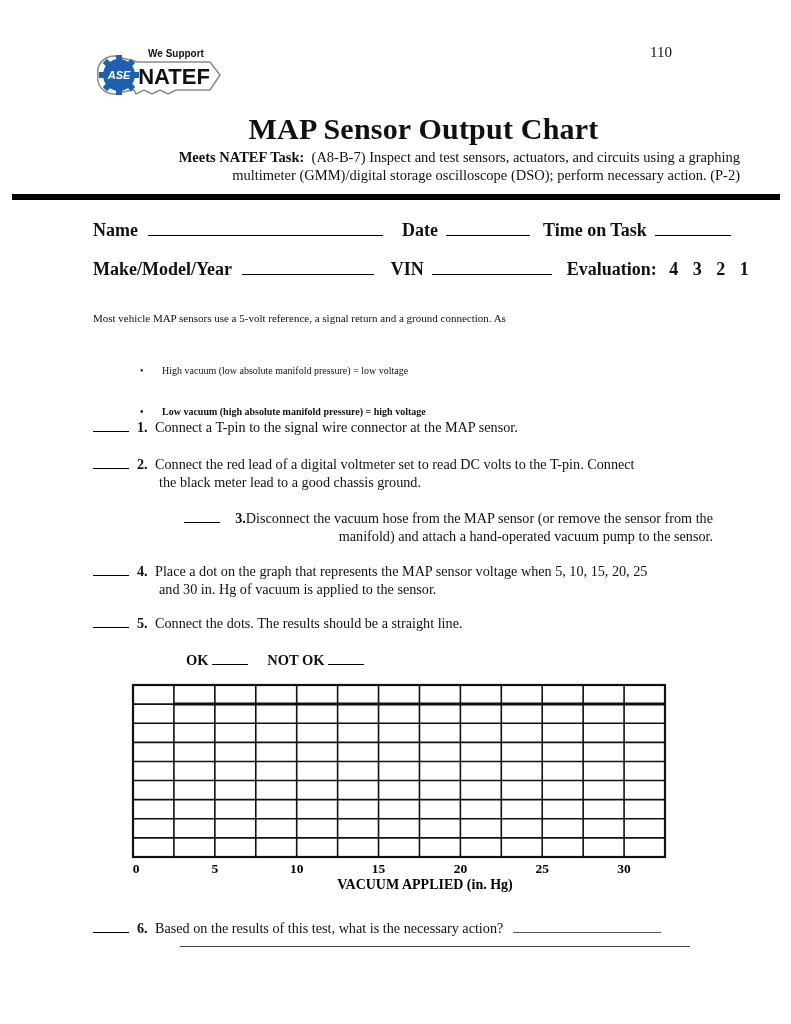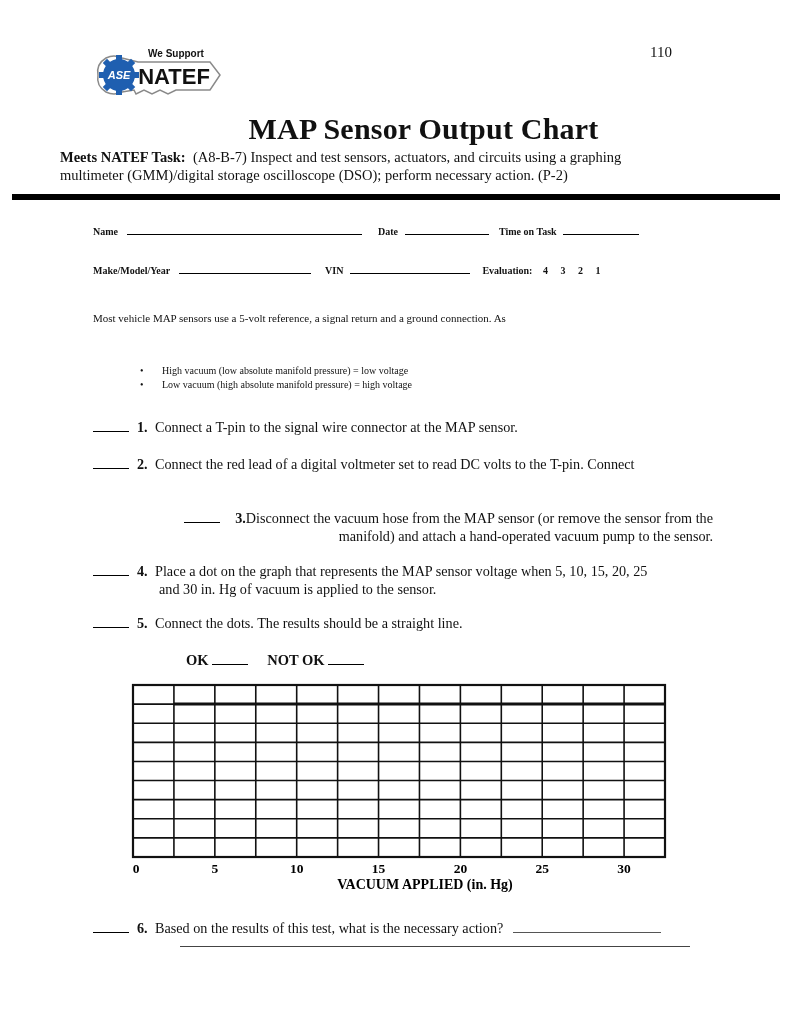--- a/index.html
+++ b/index.html
@@ -6,24 +6,24 @@
   body {
     width: 791px; height: 1024px; position: relative; overflow: hidden;
     font-family: "Liberation Serif", "DejaVu Serif", serif; color: #111;
   }
   .abs { position: absolute; }
   .page-number { left: 650px; top: 44px; font-size: 15px; }
   
   .logo { left: 92px; top: 42px; width: 140px; height: 66px; }
   .logo svg { display: block; }
   .title { left: 0; width: 791px; top: 112px; text-align: center; font-size: 30px; font-weight: bold; letter-spacing: 0.2px; padding-left: 28px; }
-  .task { left: 60px; width: 680px; top: 148px; text-align: left; font-size: 14.5px; line-height: 18px; }
+  .task { left: 60px; width: 680px; top: 148px; text-align: right; font-size: 14.5px; line-height: 18px; }
   .task b { font-weight: bold; }
   .rule { left: 12px; width: 768px; top: 194px; height: 6px; background: #000; }
-  .field-row { font-size: 10px; font-weight: bold; }
+  .field-row { font-size: 18px; font-weight: bold; }
   .blank { display: inline-block; border-bottom: 1.3px solid #000; height: 14px; vertical-align: baseline; }
   .para { left: 93px; width: 610px; font-size: 11px; line-height: 18px; }
   .bullet { font-size: 10px; line-height: 18px; left: 140px; }
   .bullet .dot { display: inline-block; width: 22px; }
   .step { left: 93px; width: 620px; font-size: 14.2px; line-height: 18px; }
   .step .line { display: inline-block; width: 36px; border-bottom: 1.3px solid #000; height: 12px; vertical-align: baseline; margin-right: 8px; }
   .step .num { font-weight: bold; display: inline-block; width: 18px; }
   .step .cont { padding-left: 66px; }
   .step .txt { display: inline; }
   .okline { left: 186px; top: 652px; font-size: 14.5px; font-weight: bold; }
@@ -91,30 +91,31 @@
   <span style="margin-left:10px;">1</span>
 </div>
 
 <div class="abs para" style="top:309px;">
   <div>Most vehicle MAP sensors use a 5-volt reference, a signal return and a ground connection.  As</div>
 </div>
 
 <div class="abs bullet" style="top:362px;">
   <span class="dot">•</span><span>High vacuum (low absolute manifold pressure) = low voltage</span>
 </div>
-<div class="abs bullet" style="top:376px;">
+<div class="abs bullet" style="top:403px;font-weight:bold;">
   <span class="dot">•</span><span>Low vacuum (high absolute manifold pressure) = high voltage</span>
 </div>
 
 <div class="abs step" style="top:418px;">
   <span class="line"></span><span class="num">1.</span><span class="txt">Connect a T-pin to the signal wire connector at the MAP sensor.</span>
 </div>
 
 <div class="abs step" style="top:455px;">
   <span class="line"></span><span class="num">2.</span><span class="txt">Connect the red lead of a digital voltmeter set to read DC volts to the T-pin.  Connect</span>
+  <div class="cont">the black meter lead to a good chassis ground.</div>
 </div>
 
 <div class="abs step" style="top:509px;text-align:right;">
   <span class="line"></span><span class="num">3.</span><span class="txt">Disconnect the vacuum hose from the MAP sensor (or remove the sensor from the</span>
   <div class="cont">manifold) and attach a hand-operated vacuum pump to the sensor.</div>
 </div>
 
 <div class="abs step" style="top:562px;">
   <span class="line"></span><span class="num">4.</span><span class="txt">Place a dot on the graph that represents the MAP sensor voltage when 5, 10, 15, 20, 25</span>
   <div class="cont">and 30 in. Hg of vacuum is applied to the sensor.</div>

